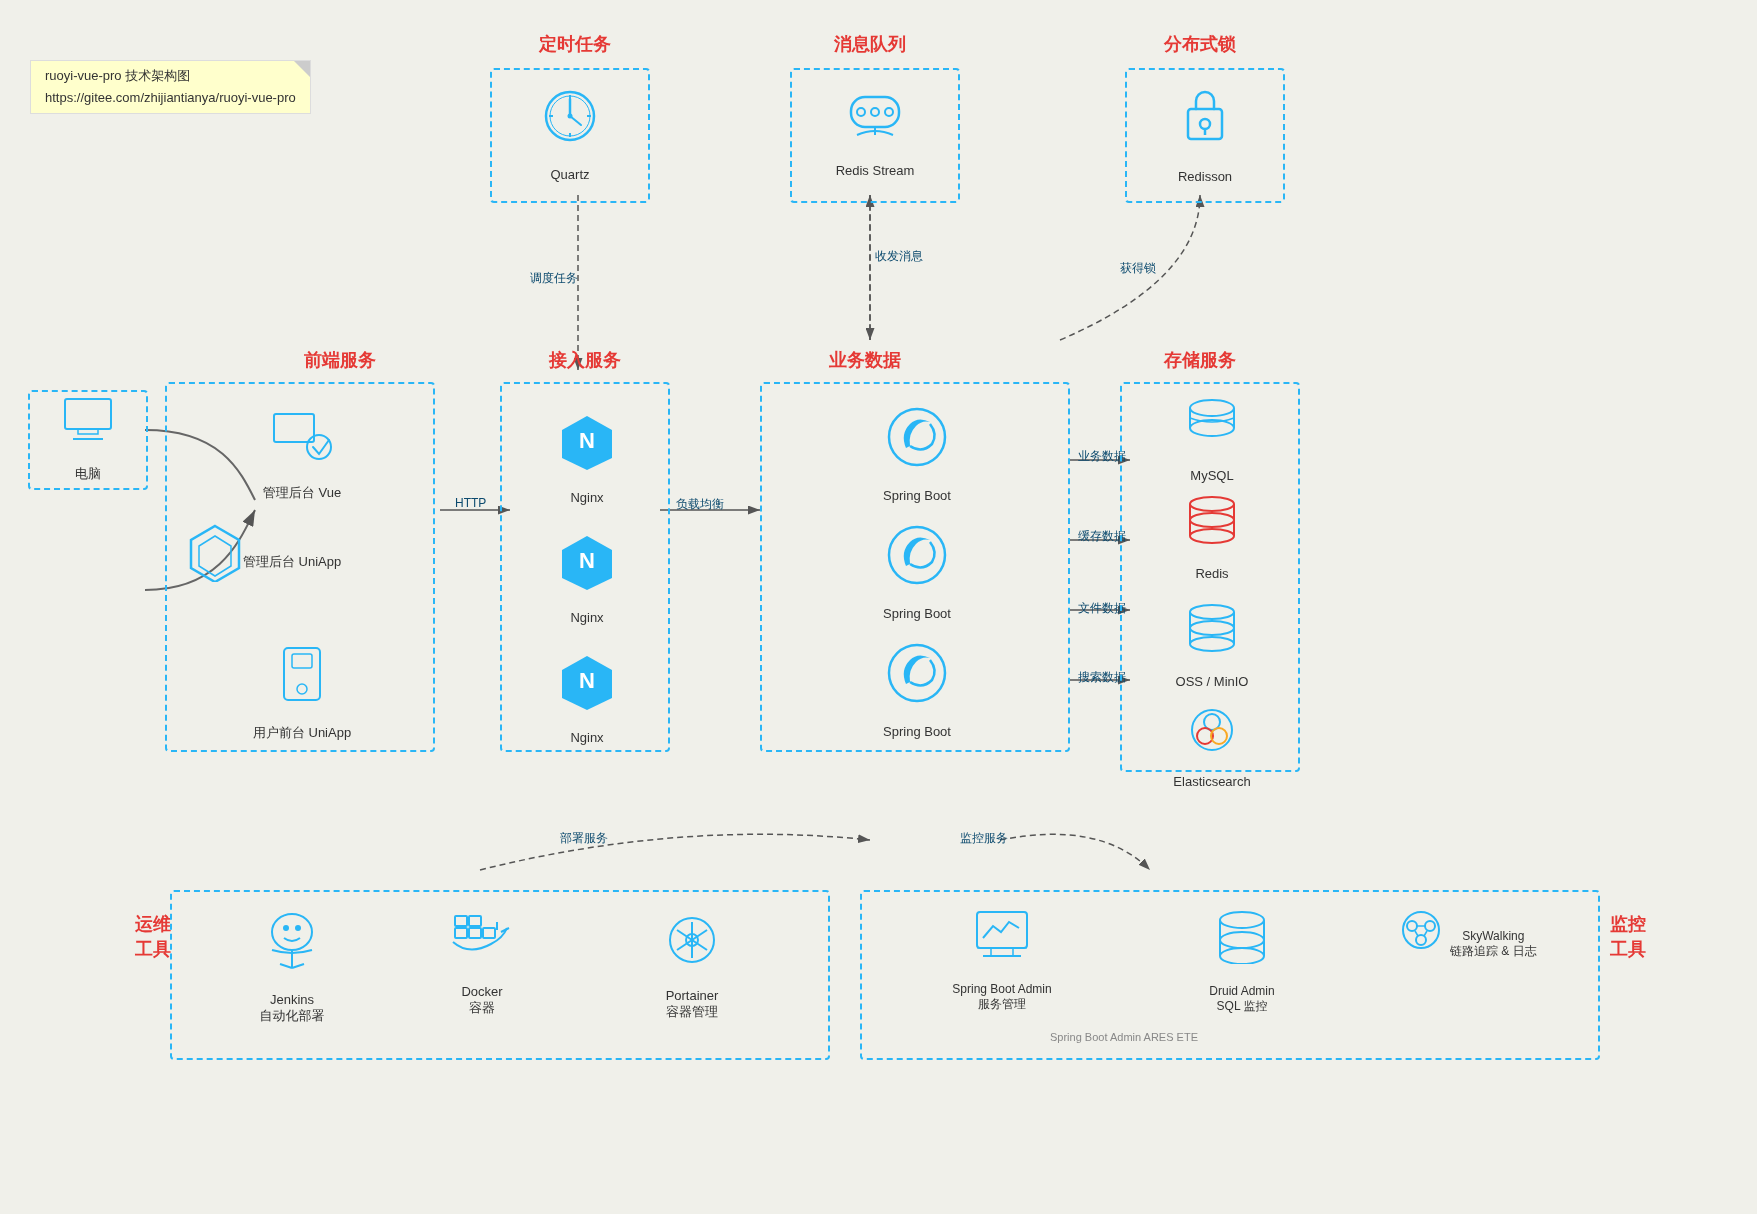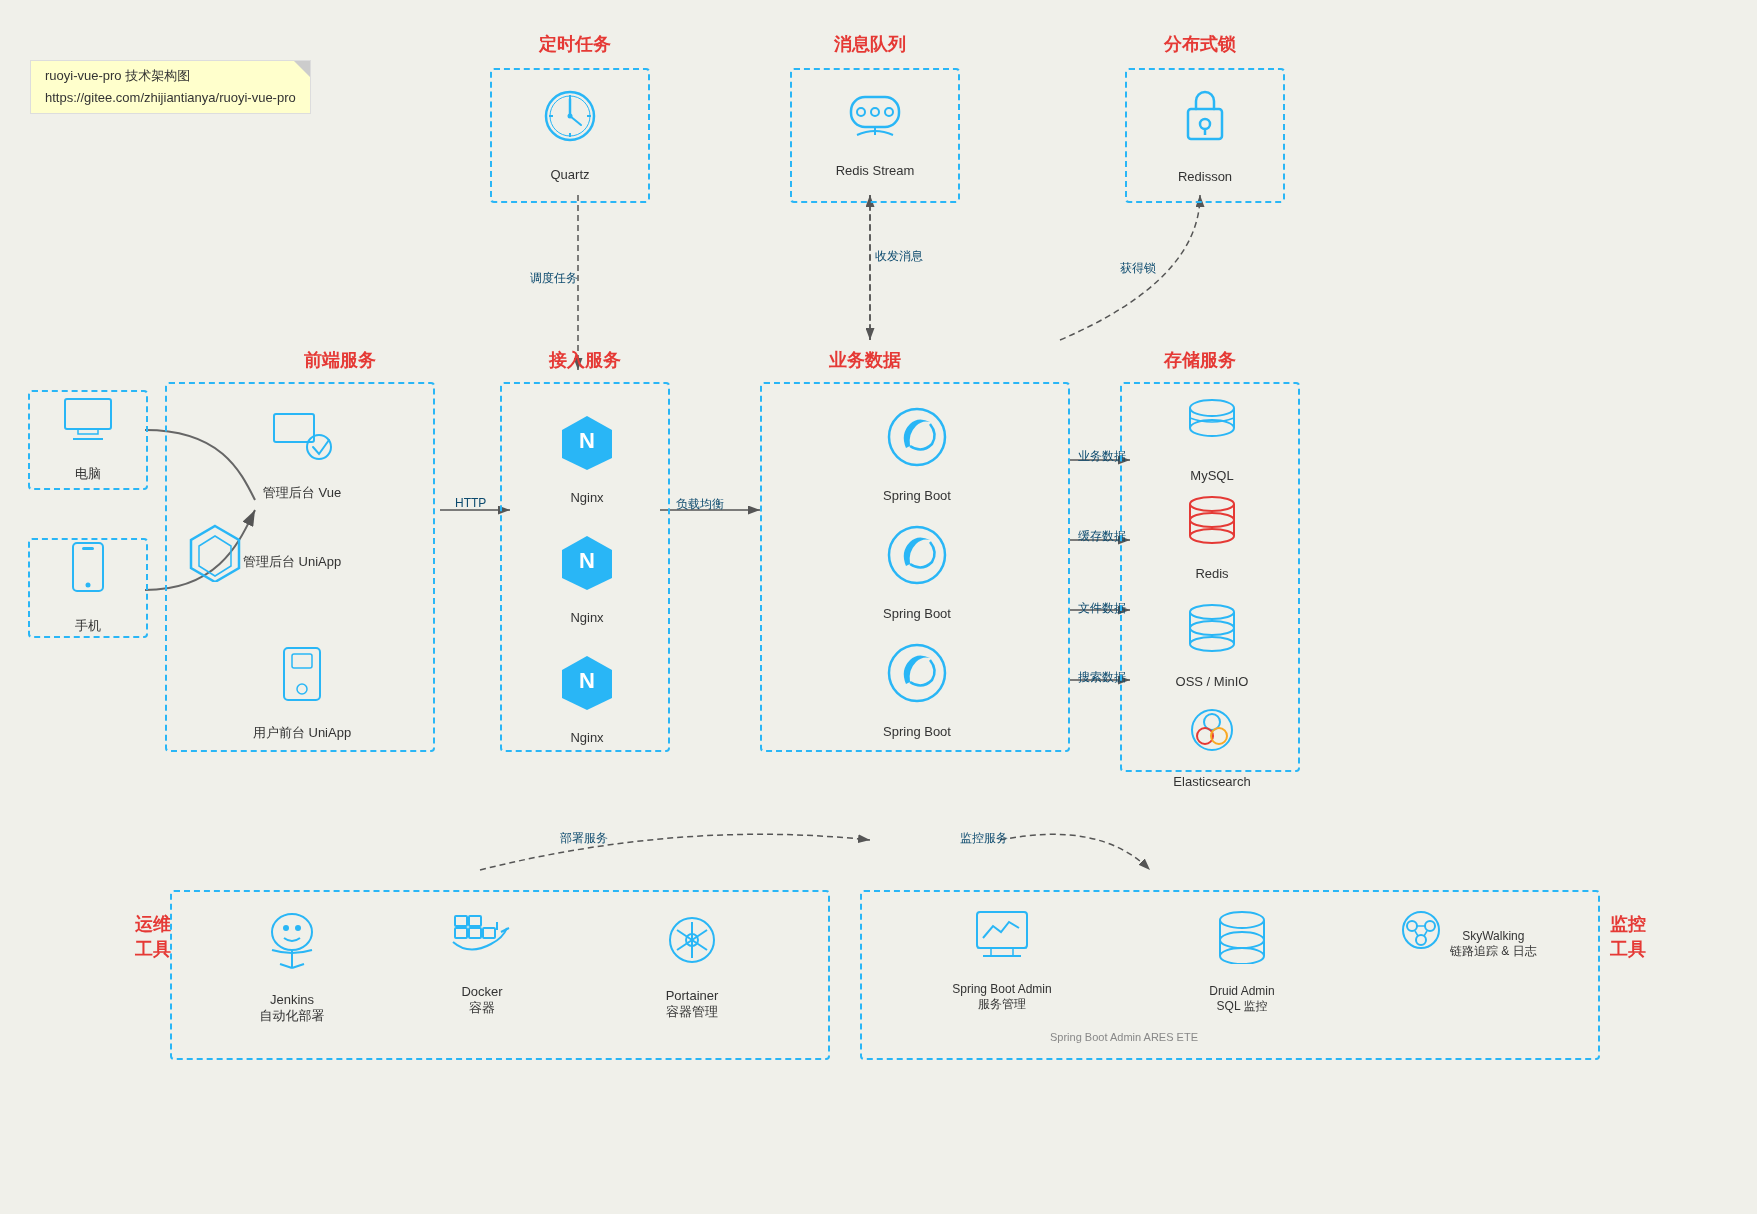--- a/index.html
+++ b/index.html
@@ -212,30 +212,20 @@
       <svg width="50" height="44" viewBox="0 0 50 44">
         <rect x="2" y="2" width="46" height="30" rx="2" fill="none" stroke="#29b6f6" stroke-width="2"></rect>
         <rect x="15" y="32" width="20" height="5" fill="none" stroke="#29b6f6" stroke-width="1.5"></rect>
         <line x1="10" y1="42" x2="40" y2="42" stroke="#29b6f6" stroke-width="2"></line>
         <line x1="25" y1="8" x2="25" y2="8" stroke="none"></line>
       </svg>
       <div class="icon-label">电脑</div>
     </div>
   </div>
 
-  <div class="dashed-box" style="left:28px; top:538px; width:120px; height:100px;">
-    <div class="icon-container" style="height:100%; justify-content:center;">
-      <svg width="36" height="52" viewBox="0 0 36 52">
-        <rect x="3" y="2" width="30" height="48" rx="4" fill="none" stroke="#29b6f6" stroke-width="2"></rect>
-        <rect x="12" y="6" width="12" height="3" rx="1.5" fill="#29b6f6"></rect>
-        <circle cx="18" cy="44" r="2.5" fill="#29b6f6"></circle>
-      </svg>
-      <div class="icon-label">手机</div>
-    </div>
-  </div>
 
   <div class="dashed-box" style="left:165px; top:382px; width:270px; height:370px;">
 
     <div style="position:absolute; left:20px; top:28px; width:230px; display:flex; flex-direction:column; align-items:center;">
       <svg width="60" height="52" viewBox="0 0 60 52">
         <rect x="2" y="2" width="40" height="28" rx="2" fill="none" stroke="#29b6f6" stroke-width="2"></rect>
         <circle cx="47" cy="35" r="12" fill="none" stroke="#29b6f6" stroke-width="2"></circle>
         <path d="M41 35 L47 42 L57 28" stroke="#29b6f6" stroke-width="2" fill="none" stroke-linecap="round"></path>
       </svg>
       <div class="icon-label">管理后台 Vue</div>

